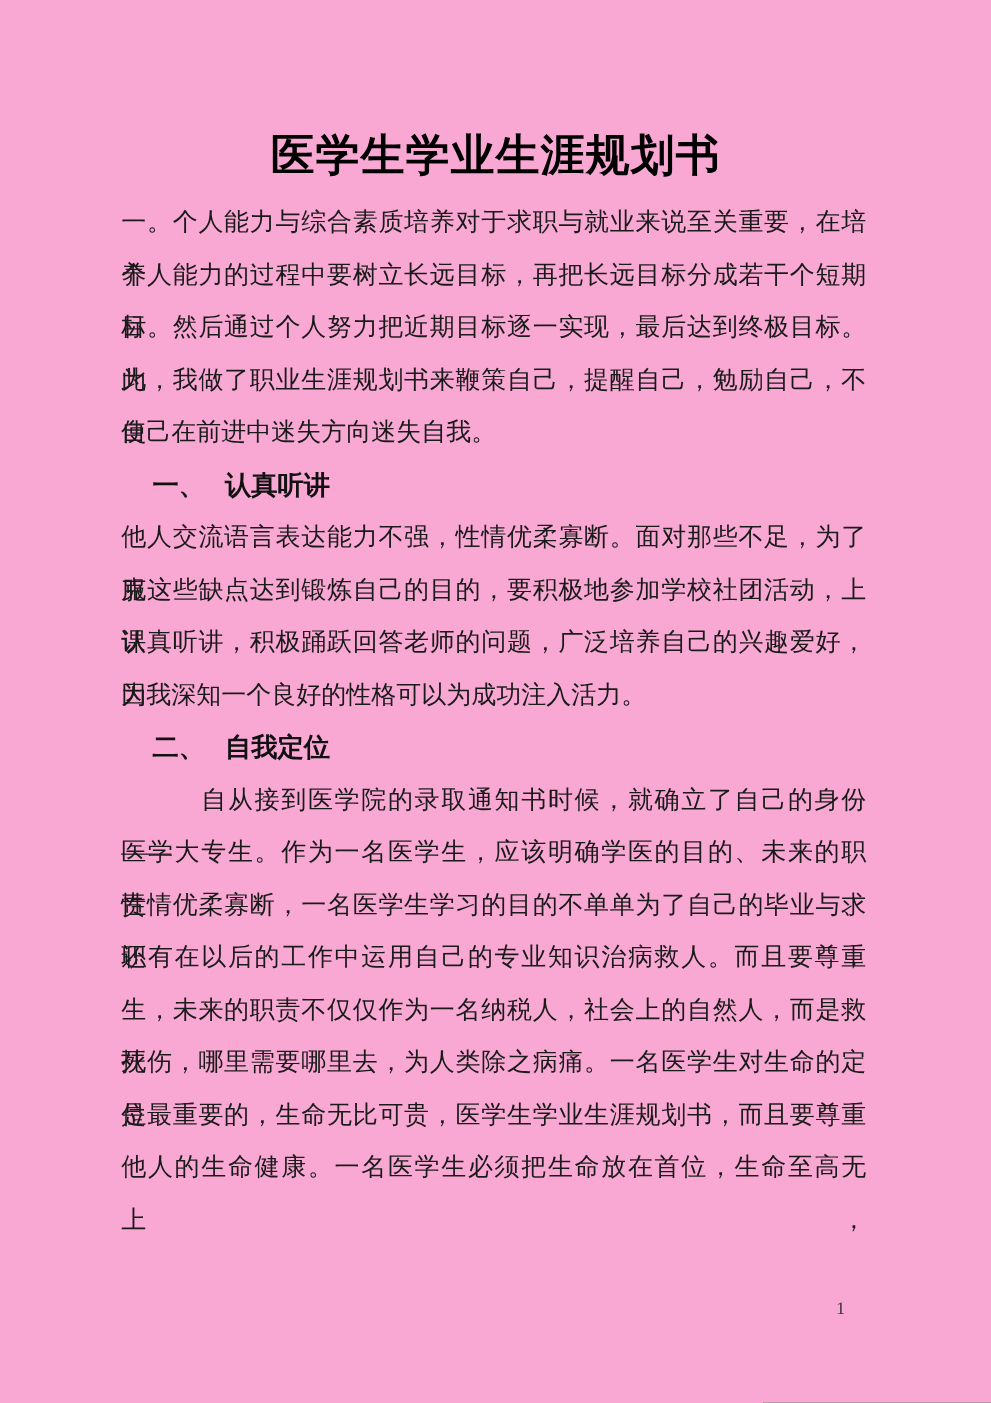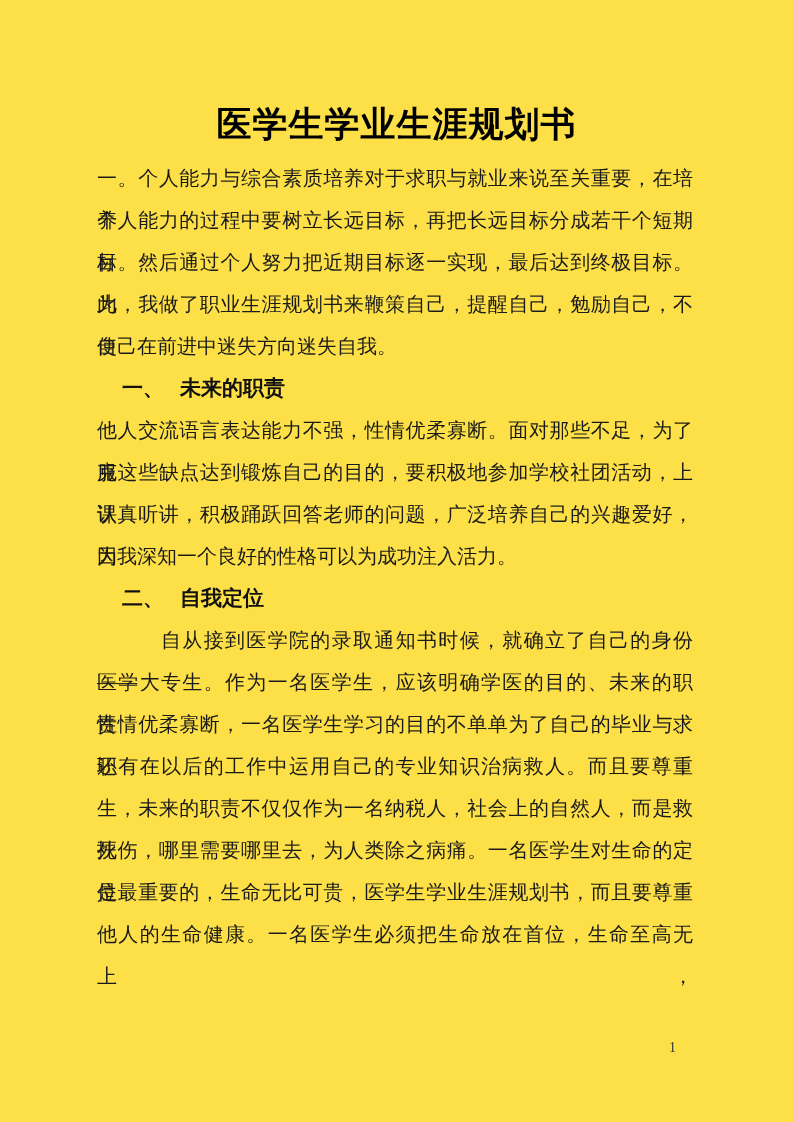--- a/index.html
+++ b/index.html
@@ -1,21 +1,21 @@
 <!DOCTYPE html>
 <html><head>
 <meta charset="utf-8">
 <style>
   html, body { margin: 0; padding: 0; background: #888; }
   .page {
     position: relative;
     width: 793px;
     height: 1122px;
     margin: 0 auto;
-    background: #fde047;
+    background: #f9a8d4;
     font-family: "Liberation Serif", "DejaVu Serif", serif;
     color: #1a1a1a;
     overflow: hidden;
   }
   .doc-title {
     position: absolute;
     top: 98px;
     left: 0;
     width: 100%;
     margin: 0;
@@ -62,21 +62,21 @@
 
 <main class="page">
   <h1 class="doc-title">医学生学业生涯规划书</h1>
 
   <section class="doc-body" id="doc-body">
       <div class="line para-line full">一。个人能力与综合素质培养对于求职与就业来说至关重要，在培养</div>
       <div class="line para-line full">个人能力的过程中要树立长远目标，再把长远目标分成若干个短期目</div>
       <div class="line para-line full">标。然后通过个人努力把近期目标逐一实现，最后达到终极目标。为</div>
       <div class="line para-line full">此，我做了职业生涯规划书来鞭策自己，提醒自己，勉励自己，不使</div>
       <div class="line para-line last">自己在前进中迷失方向迷失自我。</div>
-      <div class="line heading"><span class="h-num">一、</span><span class="h-text">未来的职责</span></div>
+      <div class="line heading"><span class="h-num">一、</span><span class="h-text">认真听讲</span></div>
       <div class="line para-line full">他人交流语言表达能力不强，性情优柔寡断。面对那些不足，为了克</div>
       <div class="line para-line full">服这些缺点达到锻炼自己的目的，要积极地参加学校社团活动，上课</div>
       <div class="line para-line full">认真听讲，积极踊跃回答老师的问题，广泛培养自己的兴趣爱好，因</div>
       <div class="line para-line last">为我深知一个良好的性格可以为成功注入活力。</div>
       <div class="line heading"><span class="h-num">二、</span><span class="h-text">自我定位</span></div>
       <div class="line para-line full">　　　自从接到医学院的录取通知书时候，就确立了自己的身份——</div>
       <div class="line para-line full">医学大专生。作为一名医学生，应该明确学医的目的、未来的职责、</div>
       <div class="line para-line full">性情优柔寡断，一名医学生学习的目的不单单为了自己的毕业与求职，</div>
       <div class="line para-line full">还有在以后的工作中运用自己的专业知识治病救人。而且要尊重</div>
       <div class="line para-line full">生，未来的职责不仅仅作为一名纳税人，社会上的自然人，而是救死</div>

